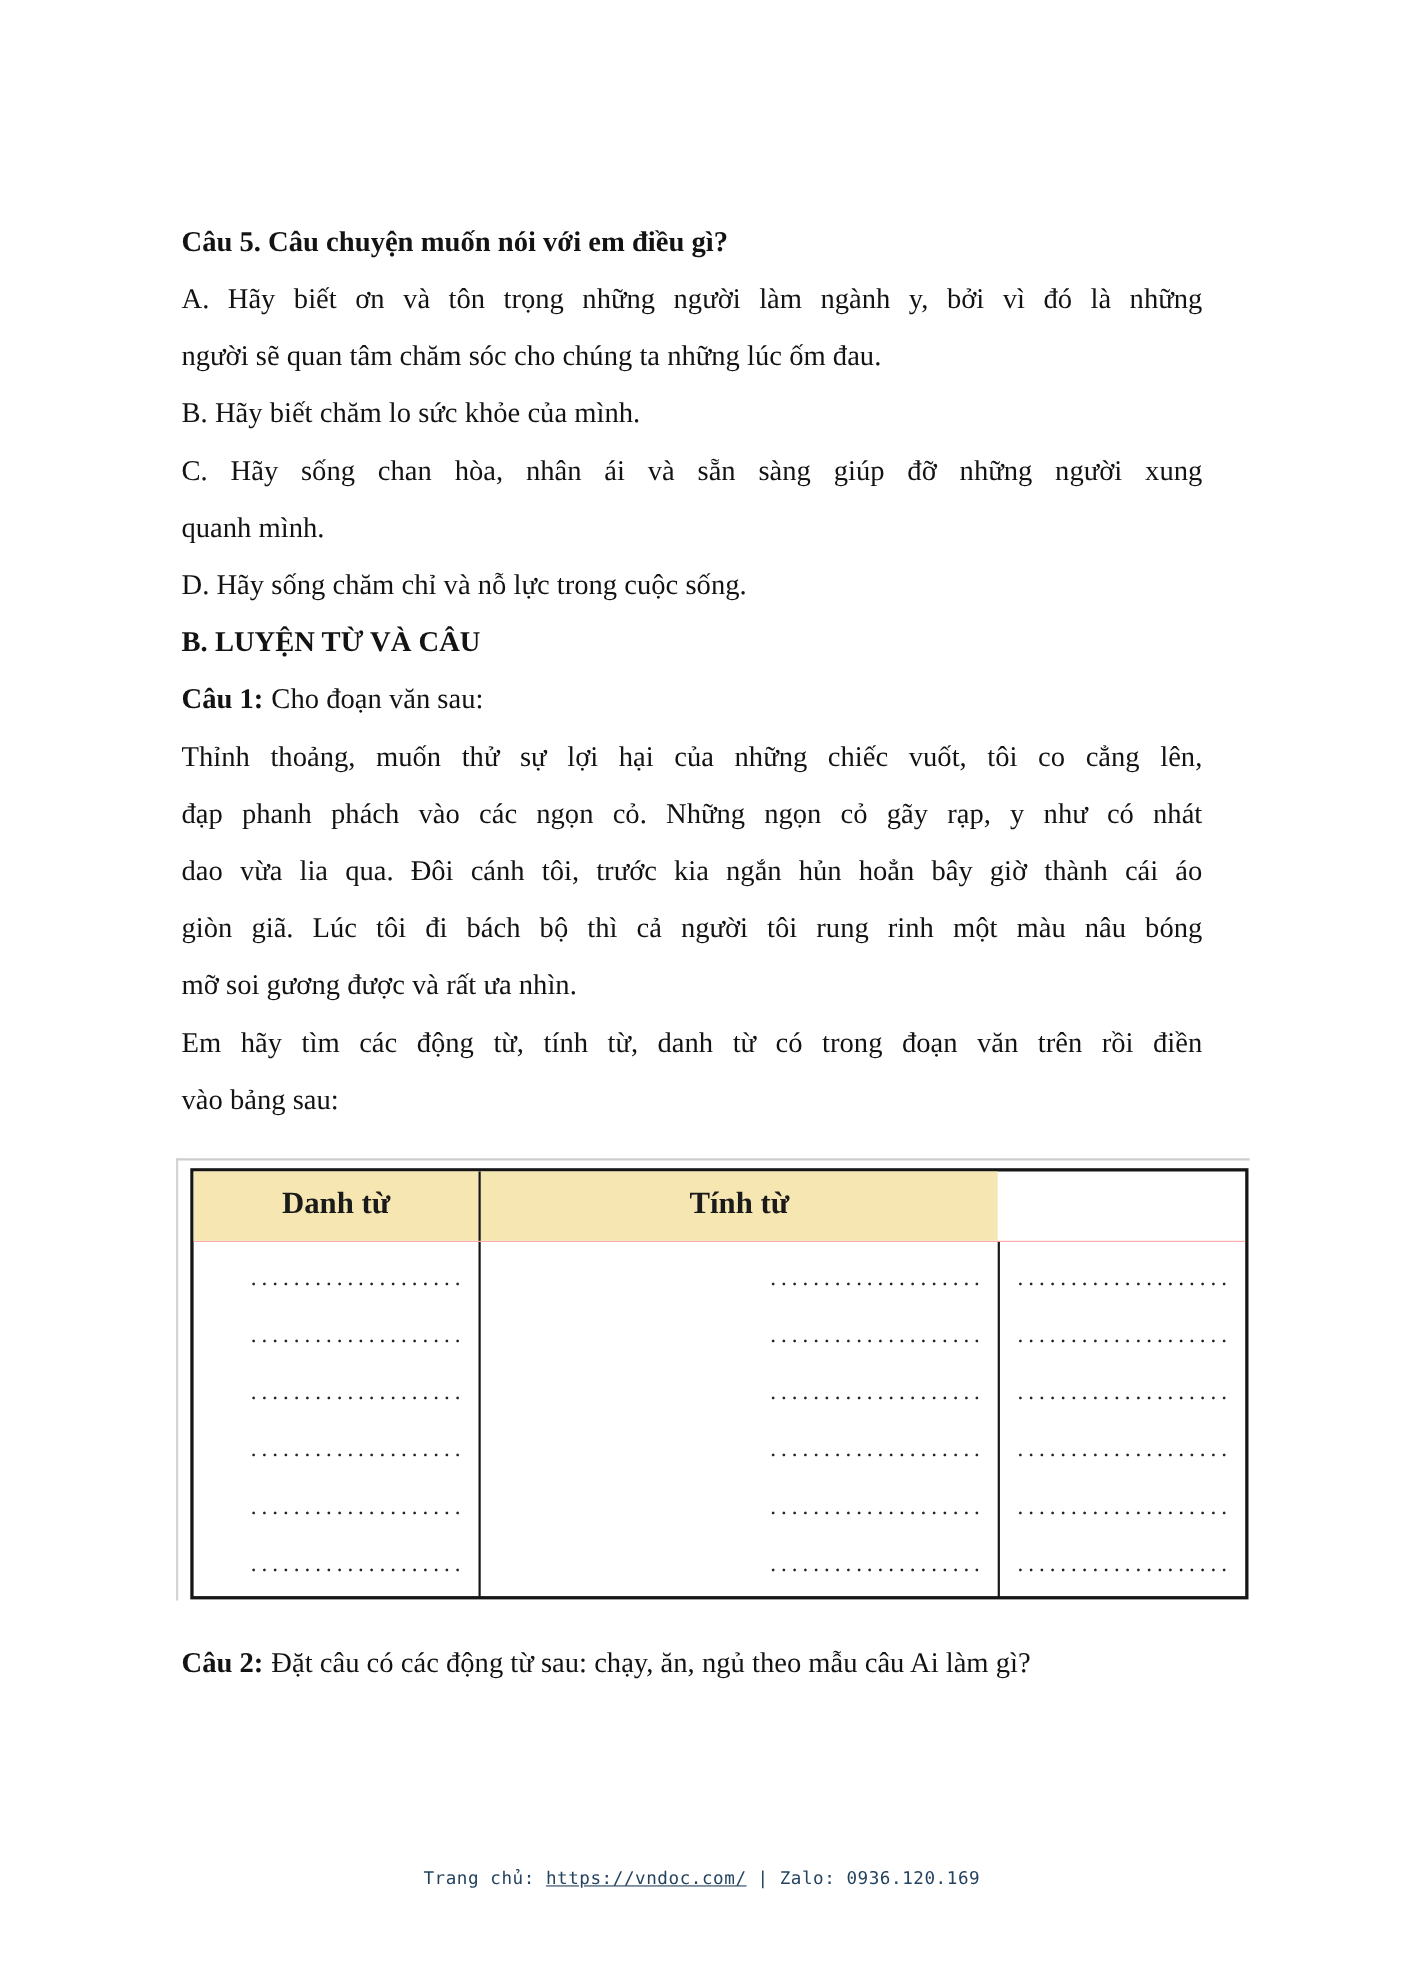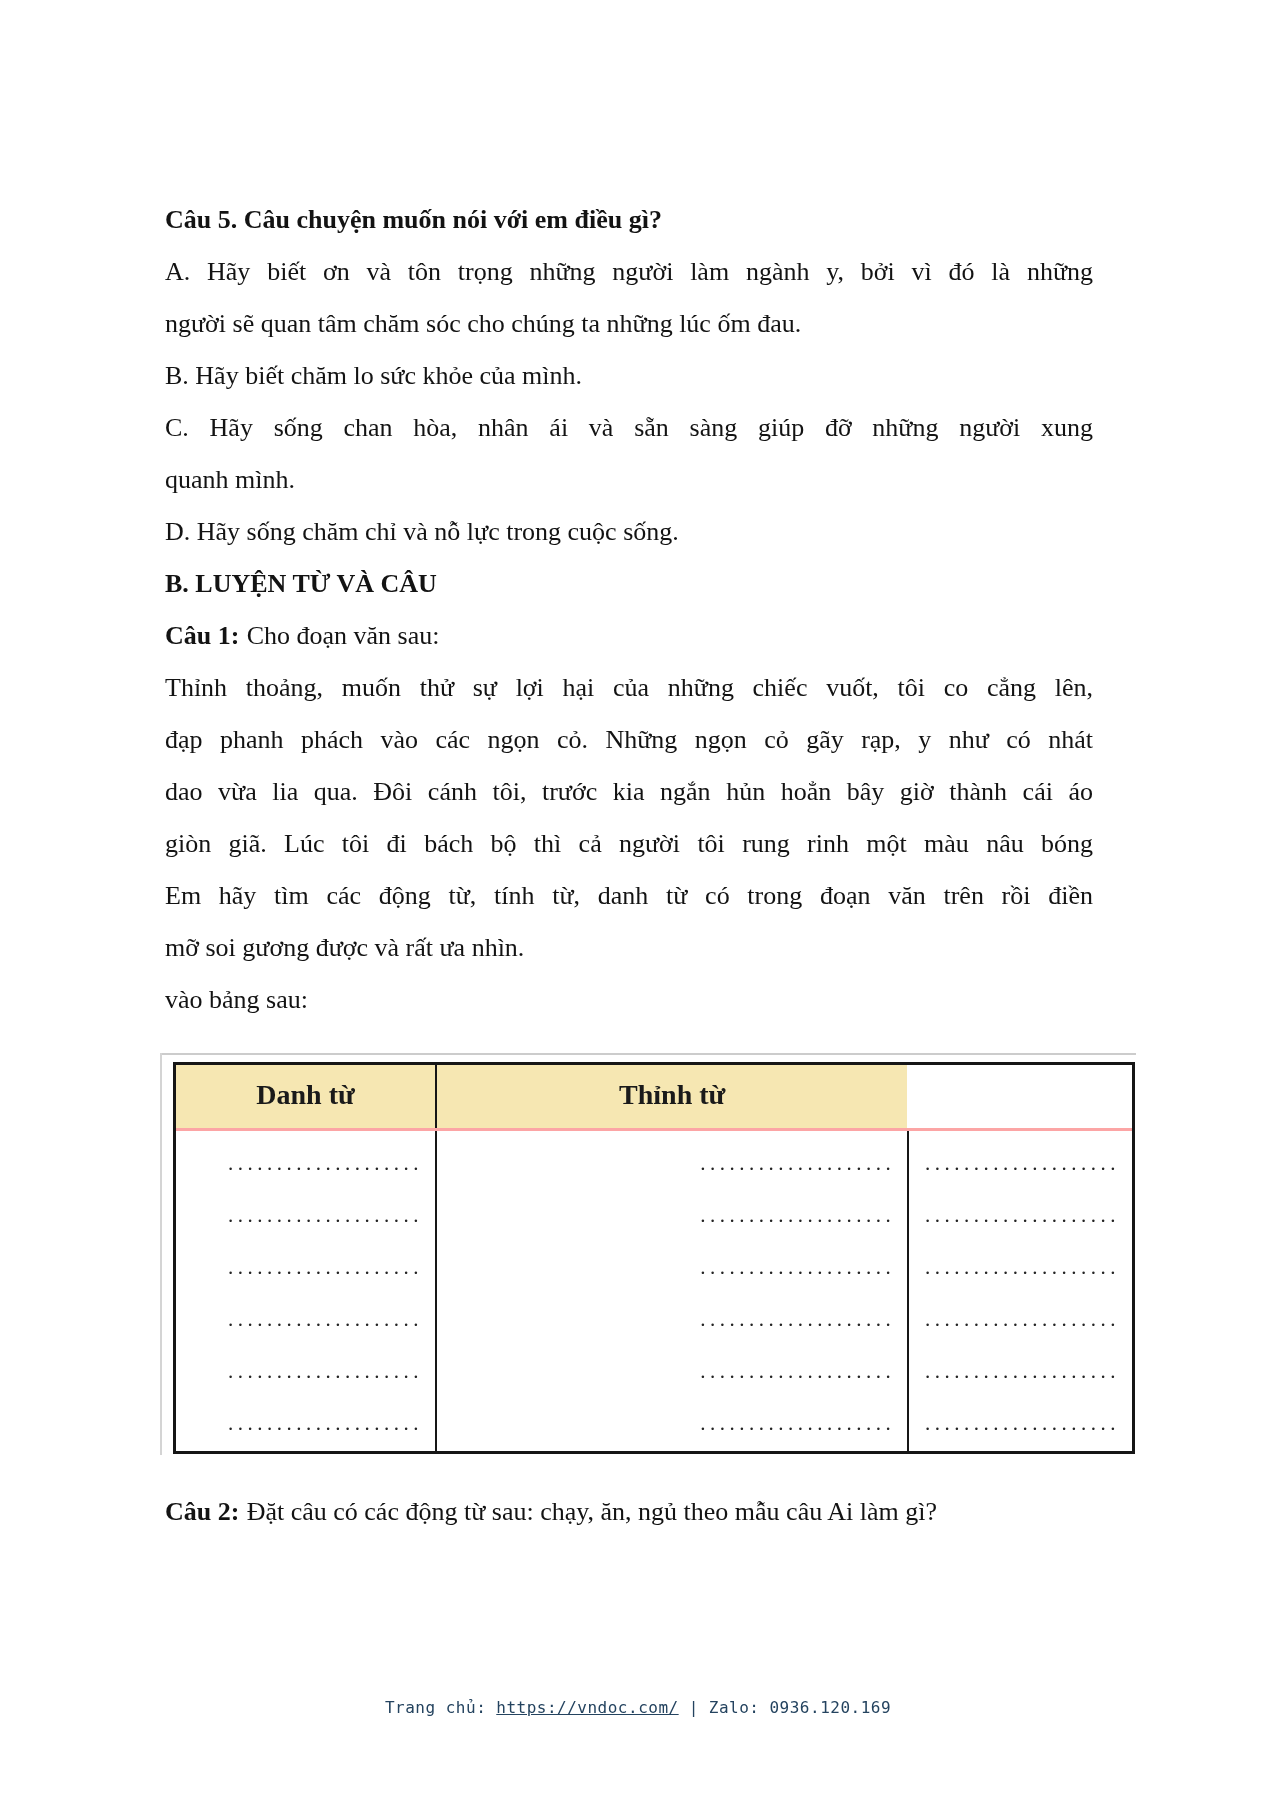--- a/index.html
+++ b/index.html
@@ -55,21 +55,21 @@
     height: 2px;
     background: #cccccc;
   }
   .table-wrap::after {
     content: "";
     position: absolute;
     left: -16px; top: -12px; bottom: -4px;
     width: 2px;
     background: #d4d4d4;
   }
-  .thead { display: flex; border-bottom: 3px solid #fca5a5; align-items: center; }
+  .thead { display: flex; border-bottom: 1px solid #fca5a5; align-items: center; }
   .th {
     box-sizing: border-box;
     height: 63px;
     line-height: 60px;
     text-align: center;
     font-weight: bold;
     font-size: 28px;
     background: #f6e7b2;
     color: #1a1a1a;
   }
@@ -132,29 +132,29 @@
     <div class="line">quanh mình.</div>
     <div class="line">D. Hãy sống chăm chỉ và nỗ lực trong cuộc sống.</div>
     <div class="line bold">B. LUYỆN TỪ VÀ CÂU</div>
     <div class="line">
       <span class="lbl">Câu 1:</span><span>Cho đoạn văn sau:</span>
     </div>
     <div class="line just">Thỉnh thoảng, muốn thử sự lợi hại của những chiếc vuốt, tôi co cẳng lên,</div>
     <div class="line just">đạp phanh phách vào các ngọn cỏ. Những ngọn cỏ gãy rạp, y như có nhát</div>
     <div class="line just">dao vừa lia qua. Đôi cánh tôi, trước kia ngắn hủn hoẳn bây giờ thành cái áo</div>
     <div class="line just">giòn giã. Lúc tôi đi bách bộ thì cả người tôi rung rinh một màu nâu bóng</div>
+    <div class="line">mỡ soi gương được và rất ưa nhìn.</div>
     <div class="line just">Em hãy tìm các động từ, tính từ, danh từ có trong đoạn văn trên rồi điền</div>
-    <div class="line">mỡ soi gương được và rất ưa nhìn.</div>
     <div class="line">vào bảng sau:</div>
   </div>
 
   <div class="table-wrap">
     <div class="thead">
       <div class="th c1">Danh từ</div>
-      <div class="th c2">Thỉnh từ</div>
+      <div class="th c2">Tính từ</div>
     </div>
     <div class="tbody">
       <div class="td c1">
         <div class="dots">....................</div>
         <div class="dots">....................</div>
         <div class="dots">....................</div>
         <div class="dots">....................</div>
         <div class="dots">....................</div>
         <div class="dots">....................</div>
       </div>

